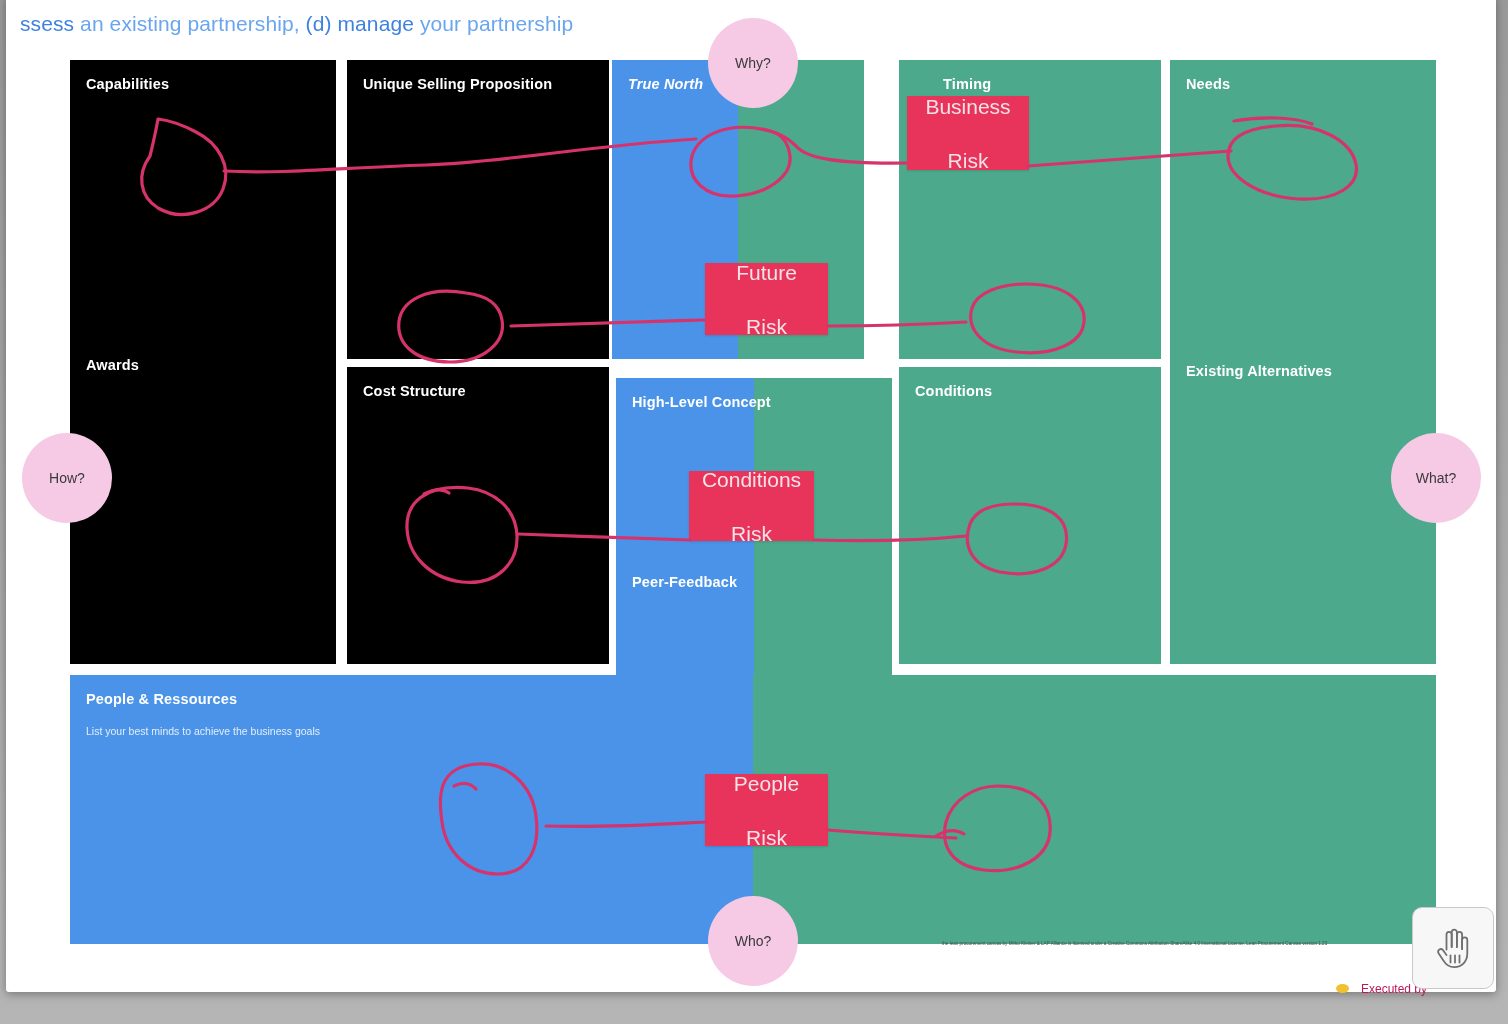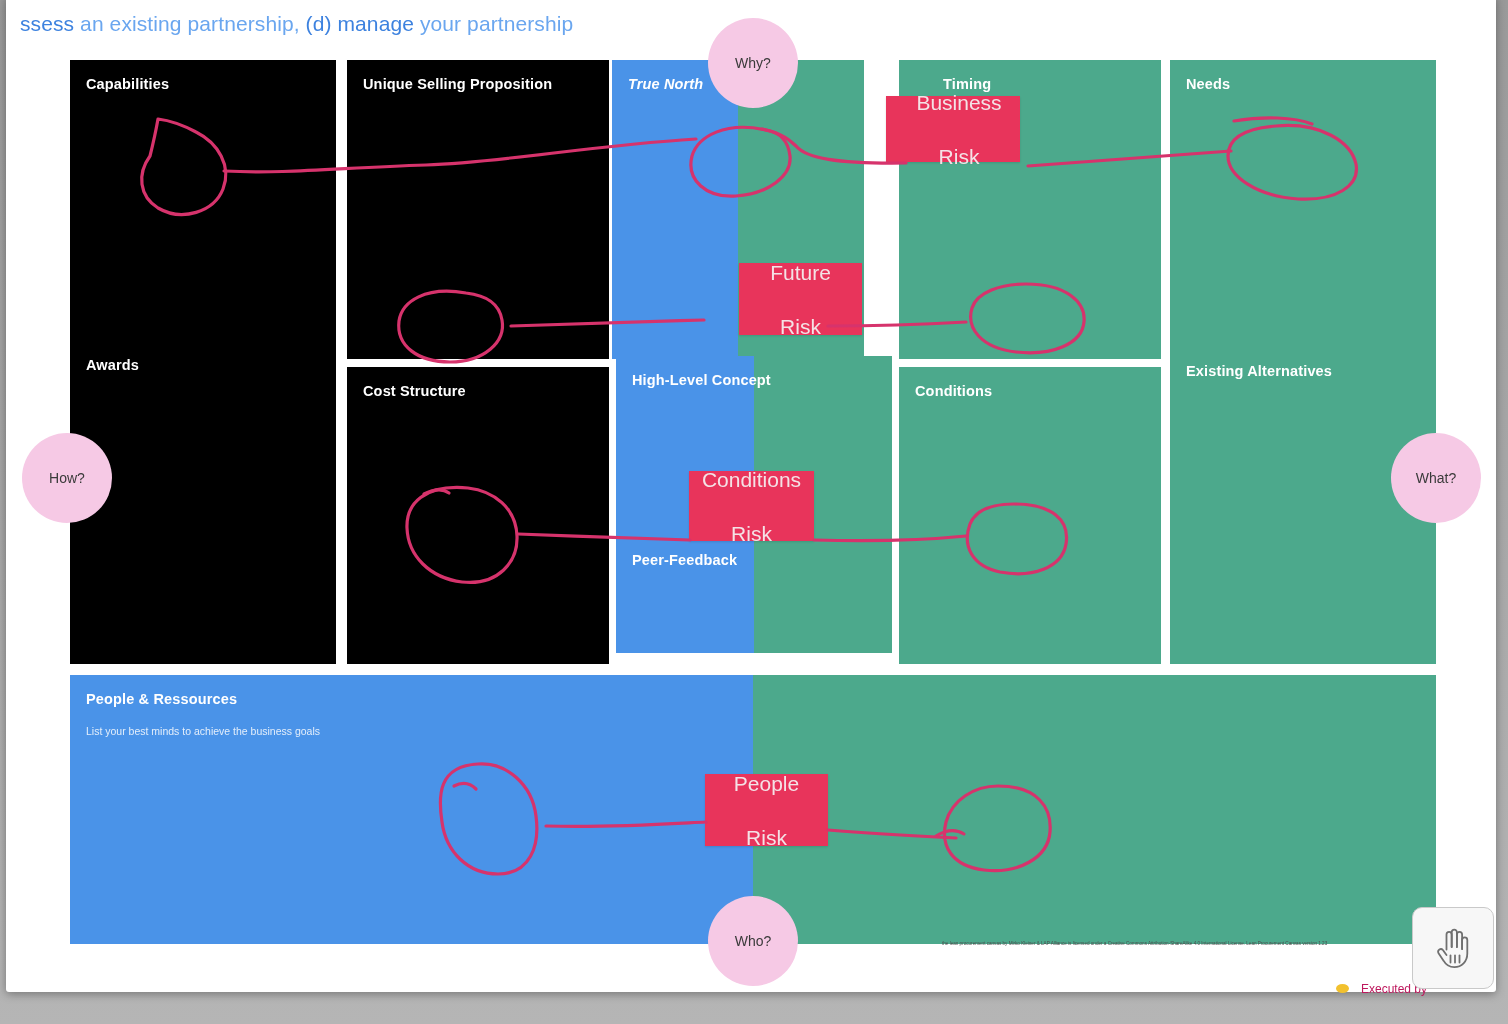--- a/index.html
+++ b/index.html
@@ -203,21 +203,21 @@
       <div class="cell blue" style="left:277px; top:307px; width:262px; height:297px;">
         <div class="cell-title">Cost Structure</div>
       </div>
 
       <div class="cell split" style="left:542px; top:0px; width:252px; height:299px;font-style:italic;">
         <div class="half l"></div>
         <div class="half r"></div>
         <div class="cell-title over">True North</div>
       </div>
 
-      <div class="cell split" style="left:546px; top:296px; width:276px; height:297px;">
+      <div class="cell split" style="left:546px; top:318px; width:276px; height:297px;">
         <div class="half l"></div>
         <div class="half r"></div>
         <div class="cell-title over">High-Level Concept</div>
         <div class="mid-label" style="top:196px;">Peer-Feedback</div>
       </div>
 
       <div class="cell green" style="left:829px; top:0px; width:262px; height:299px;padding-left:44px;">
         <div class="cell-title">Timing</div>
       </div>
 
@@ -266,28 +266,28 @@
       <path d="M1008,508 C1046,508 1064,524 1060,548 C1056,572 1026,582 994,576 C966,570 956,550 964,528 C970,513 988,508 1008,508 Z"></path>
 
       <path d="M472,768 C432,770 432,800 436,826 C440,856 462,878 492,878 C524,878 534,850 530,820 C526,788 500,766 472,768 Z"></path>
       <path d="M448,790 C456,786 464,787 470,793"></path>
       <path d="M540,830 C600,832 660,828 700,826"></path>
       <path d="M822,834 C870,838 910,840 950,842"></path>
       <path d="M992,790 C1032,790 1046,812 1044,836 C1042,862 1012,878 978,874 C946,870 934,850 940,826 C946,804 968,790 992,790 Z"></path>
       <path d="M930,840 C940,834 950,833 958,838"></path>
     </svg>
 
-    <div class="risk" style="left:880px; top:100px; width:122px; height:66px;padding-left:12px;">
+    <div class="risk" style="left:901px; top:100px; width:122px; height:74px;">
       <span>
         <span>Business</span><br>
         <span>Risk</span>
       </span>
     </div>
 
-    <div class="risk" style="left:733px; top:267px; width:123px; height:72px;">
+    <div class="risk" style="left:699px; top:267px; width:123px; height:72px;">
       <span>
         <span>Future</span><br>
         <span>Risk</span>
       </span>
     </div>
 
     <div class="risk" style="left:683px; top:475px; width:125px; height:70px;">
       <span>
         <span>Conditions</span><br>
         <span>Risk</span>

